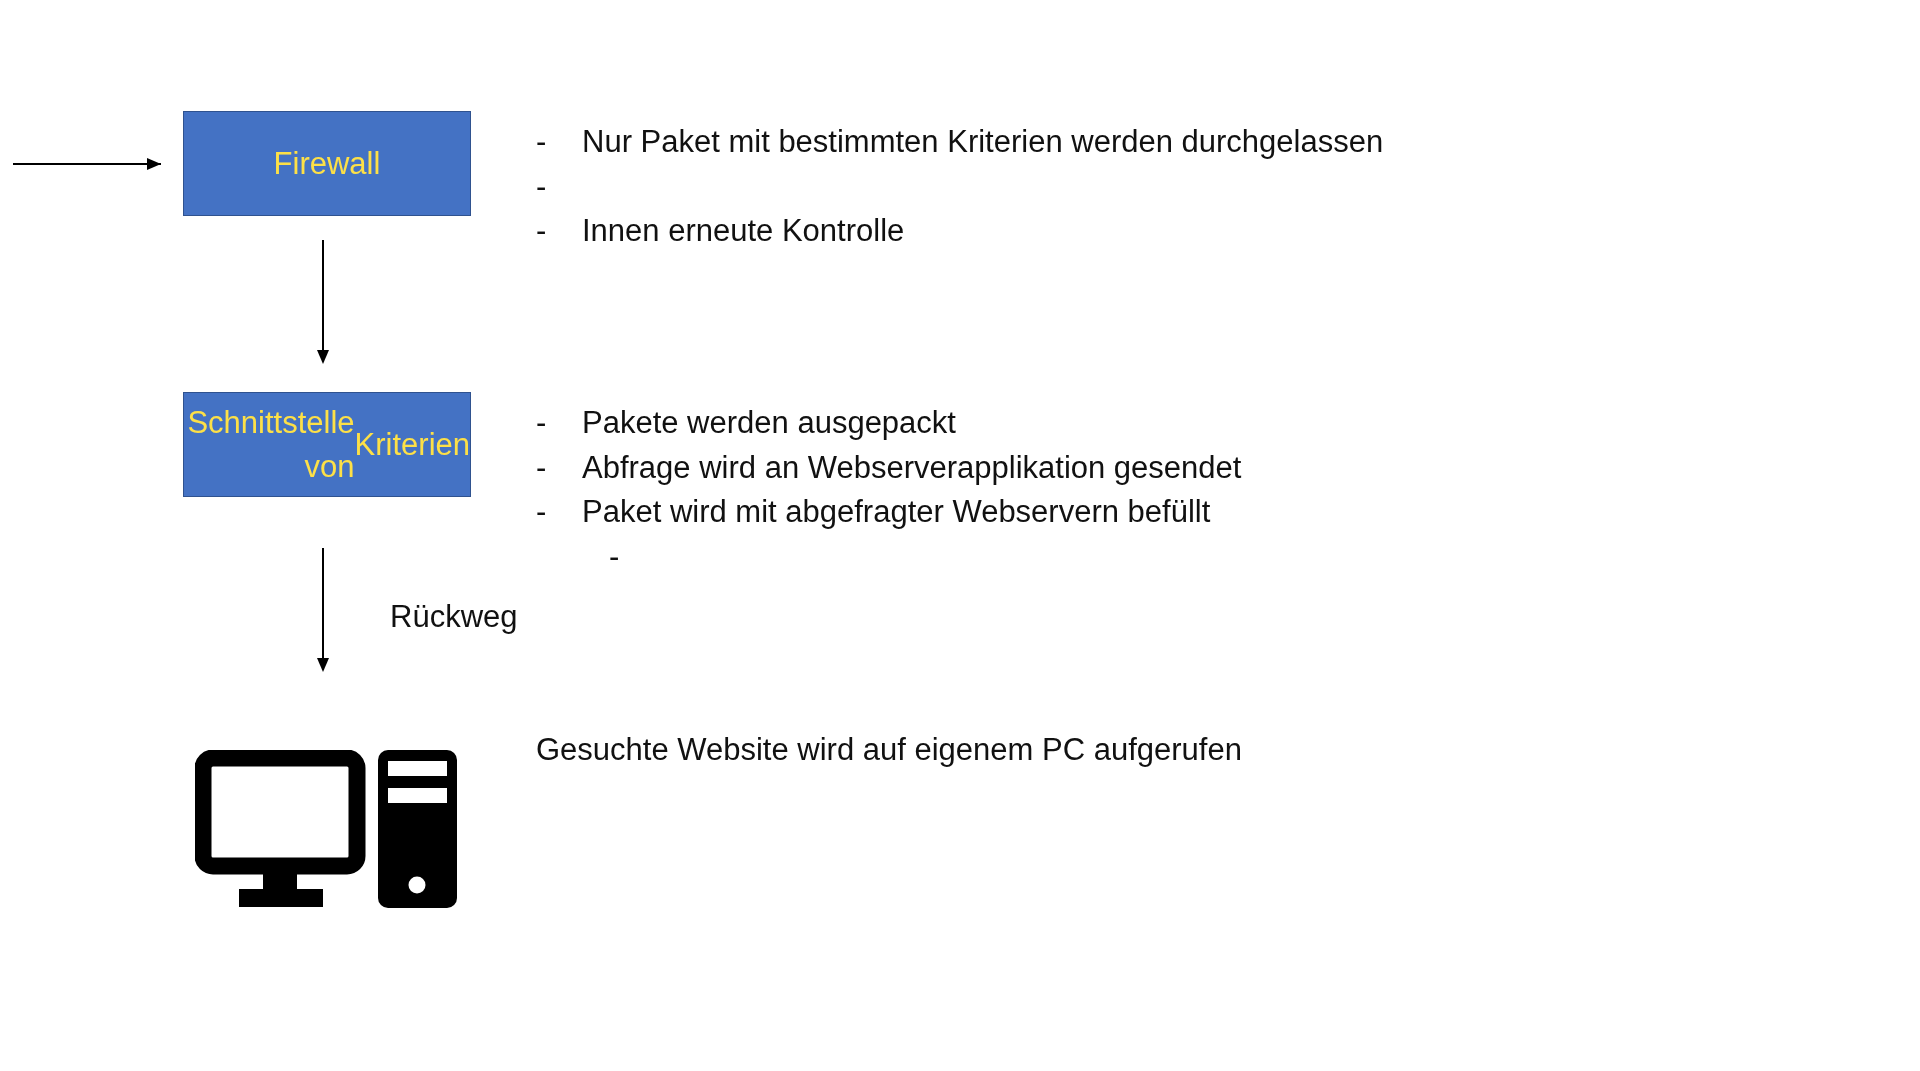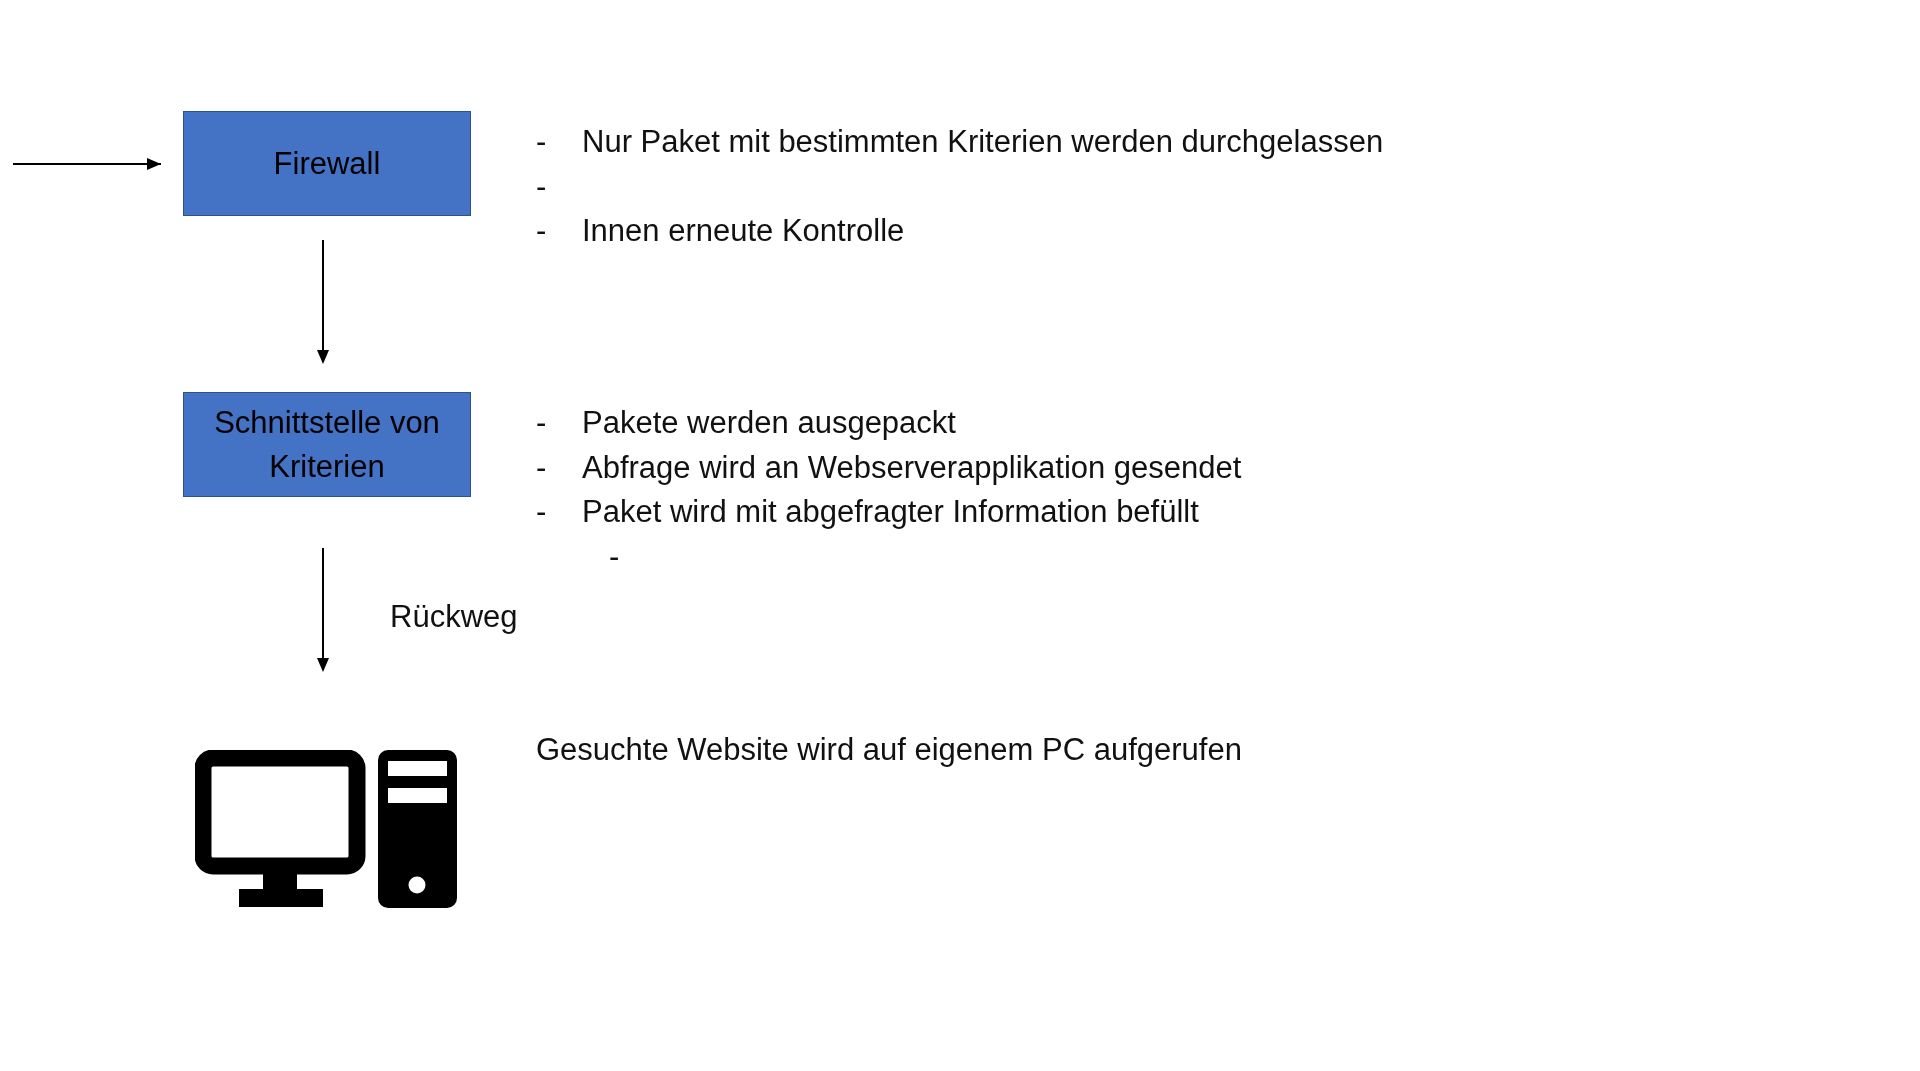--- a/index.html
+++ b/index.html
@@ -1,19 +1,19 @@
 <!DOCTYPE html>
 <html><head>
 <meta charset="utf-8">
 <style>
   html, body { margin:0; padding:0; background:#ffffff; }
   body { width:1920px; height:1071px; position:relative; overflow:hidden;
          font-family:"Liberation Sans", "DejaVu Sans", sans-serif; color:#111; }
   .box { position:absolute; background:#4472C4; border:1.5px solid #2F528F; box-sizing:border-box;
-         color:#000000; display:flex; align-items:center; justify-content:center; text-align:center;
+         color:#fde047; display:flex; align-items:center; justify-content:center; text-align:center;
          font-size:31px; line-height:44px; }
   .hline { position:absolute; height:2px; background:#000; }
   .vline { position:absolute; width:2px; background:#000; }
   .ahead-r { position:absolute; width:0; height:0; border-top:6px solid transparent; border-bottom:6px solid transparent; border-left:14px solid #000; }
   .ahead-d { position:absolute; width:0; height:0; border-left:6px solid transparent; border-right:6px solid transparent; border-top:14px solid #000; }
   .bullets { position:absolute; left:536px; margin:0; padding:0; list-style:none; font-size:31px; }
   .bullets li { position:relative; height:44.5px; line-height:44.5px; padding-left:46px; white-space:nowrap; }
   .bullets li .dash { position:absolute; left:0; top:0; }
   .bullets li.sub { margin-left:73px; }
   .text { position:absolute; font-size:31px; white-space:nowrap; line-height:44px; }
@@ -30,29 +30,29 @@
 
 <ul class="bullets" style="top:120px;">
   <li><span class="dash">-</span><span>Nur Paket mit bestimmten Kriterien werden durchgelassen</span></li>
   <li><span class="dash">-</span></li>
   <li><span class="dash">-</span><span>Innen erneute Kontrolle</span></li>
 </ul>
 
 <div class="vline" style="left:322px; top:240px; height:112px;"></div>
 <div class="ahead-d" style="left:317px; top:350px;"></div>
 
-<div class="box" style="left:183px; top:392px; width:288px; height:105px; flex-direction:column;text-align:right;">
+<div class="box" style="left:183px; top:392px; width:288px; height:105px; flex-direction:row;text-align:right;">
   <span>Schnittstelle von</span>
   <span>Kriterien</span>
 </div>
 
 <ul class="bullets" style="top:401px;">
   <li><span class="dash">-</span><span>Pakete werden ausgepackt</span></li>
   <li><span class="dash">-</span><span>Abfrage wird an Webserverapplikation gesendet</span></li>
-  <li><span class="dash">-</span><span>Paket wird mit abgefragter Information befüllt</span></li>
+  <li><span class="dash">-</span><span>Paket wird mit abgefragter Webservern befüllt</span></li>
   <li class="sub"><span class="dash">-</span></li>
 </ul>
 
 <div class="vline" style="left:322px; top:548px; height:112px;"></div>
 <div class="ahead-d" style="left:317px; top:658px;"></div>
 <div class="text" style="left:390px; top:595px;">Rückweg</div>
 
 <svg style="position:absolute; left:195px; top:750px;" width="265" height="160" viewBox="0 0 265 160">
   <rect x="8" y="8" width="154" height="108" rx="10" ry="10" fill="none" stroke="#000" stroke-width="17"></rect>
   <rect x="68" y="124" width="34" height="20" fill="#000"></rect>

